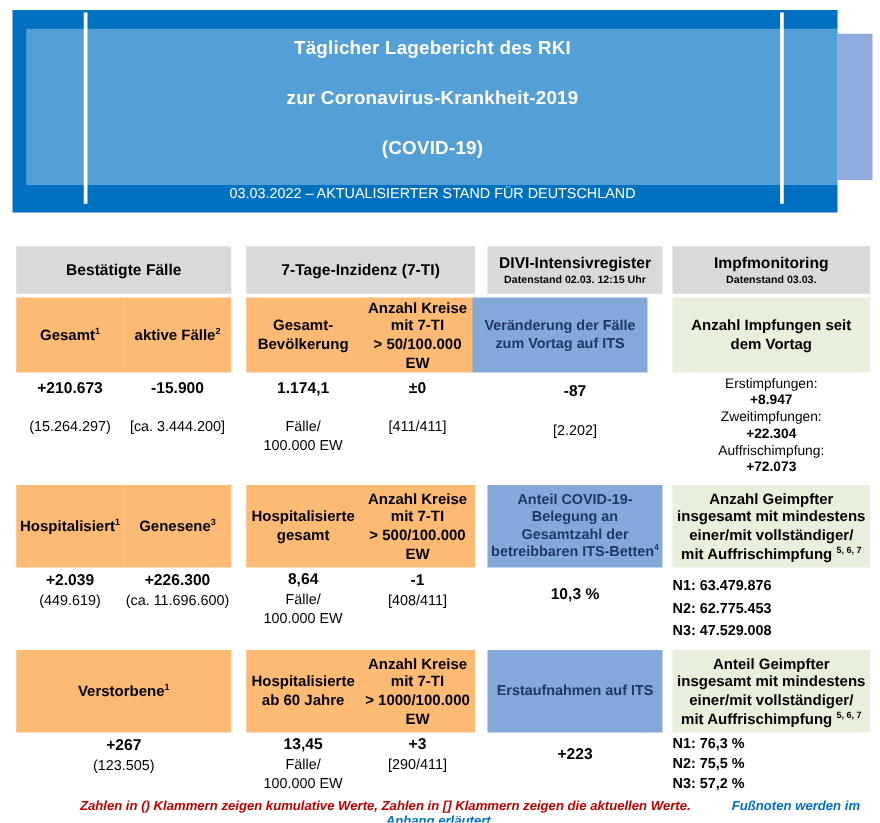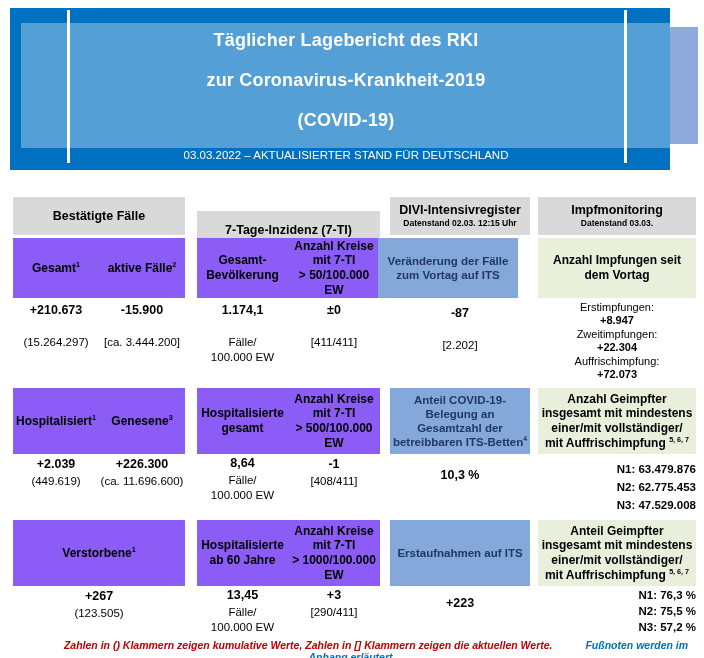--- a/index.html
+++ b/index.html
@@ -9,44 +9,44 @@
     background:#ffffff; color:#000;
     font-family:"Liberation Sans", sans-serif;
   }
   .abs { position:absolute; }
 
   
   .hdr-dark { left:10px; top:8px; width:660px; height:162px; background:#0070C0; }
   .hdr-light { left:21px; top:23px; width:649px; height:125px; background:rgba(255,255,255,0.33); }
   .hdr-over { left:670px; top:27px; width:28px; height:117px; background:#8FAADC; }
   .vline { top:10px; width:3px; height:153px; background:#ffffff; }
-  .title { left:68px; width:556px; text-align:center; color:#fff; font-weight:bold; font-size:18px; letter-spacing:.2px; }
+  .title { left:68px; width:556px; text-align:center; color:#fff; font-weight:bold; font-size:15px; letter-spacing:.2px; }
   .date  { left:68px; width:556px; text-align:center; color:#fff; font-size:11.5px; }
 
   
   .hcell { background:#D9D9D9; display:flex; flex-direction:column; align-items:center; justify-content:center;
            text-align:center; font-weight:bold; line-height:1.15; }
   .hcell .ht { font-size:12.5px; }
   .hcell .hs { font-size:8.5px; margin-top:1px; }
   .lcell { display:flex; align-items:center; justify-content:center; text-align:center;
            font-weight:bold; font-size:12px; line-height:1.22; padding:2px 3px; }
-  .blue  { background:#8b5cf6; }
+  .blue  { background:#fdba74; }
   .mblue { background:#85A8DB; color:#1F3864; font-size:11.5px; padding:1px 2px; }
   .green { background:#E8EFDB; }
 
   
   .val { text-align:center; font-size:12.5px; line-height:15px; }
   .val .main { font-weight:bold; }
   .val .sub, .val .sub2 { font-weight:normal; font-size:11.5px; line-height:15px; }
   .val .sub { margin-top:2px; }
   .val.gap .sub { margin-top:17px; }
   .vlist { text-align:center; }
   .vlist .ln { font-size:11px; line-height:13.4px; font-weight:normal; }
   .vlist .lb { font-size:11px; line-height:13.4px; font-weight:bold; }
-  .v3 { text-align:right; }
+  .v3 { text-align:left; }
   .v3 .lb3 { font-weight:bold; font-size:11.5px; line-height:13px; margin-bottom:5px; }
   .v3.tight .lb3 { margin-bottom:3px; }
   sup { font-size:.6em; vertical-align:super; line-height:0; }
 
   .footnote { left:0; top:639px; width:704px; text-align:center; font-style:italic; font-weight:bold; font-size:10.5px; }
   .fn-red  { color:#C00000;margin-left:48px; }
   .fn-blue { color:#0070C0;padding-left:30px; }
 </style>
 </head>
 <body>
@@ -57,21 +57,21 @@
 <div class="abs vline" style="left:67px"></div>
 <div class="abs vline" style="left:624px"></div>
 <div class="abs title" style="top:30px">Täglicher Lagebericht des RKI</div>
 <div class="abs title" style="top:70px">zur Coronavirus-Krankheit-2019</div>
 <div class="abs title" style="top:110px">(COVID-19)</div>
 <div class="abs date" style="top:149px">03.03.2022 – AKTUALISIERTER STAND FÜR DEUTSCHLAND</div>
 
 <div class="abs hcell" style="left:13px;top:197px;width:172px;height:38px">
   <div class="ht">Bestätigte Fälle</div>
 </div>
-<div class="abs hcell" style="left:197px;top:211px;width:183px;height:38px">
+<div class="abs hcell" style="left:197px;top:197px;width:183px;height:38px">
   <div class="ht">7-Tage-Inzidenz (7-TI)</div>
 </div>
 <div class="abs hcell" style="left:390px;top:197px;width:140px;height:38px">
   <div class="ht">DIVI-Intensivregister</div>
   <div class="hs">Datenstand 02.03. 12:15 Uhr</div>
 </div>
 <div class="abs hcell" style="left:538px;top:197px;width:158px;height:38px">
   <div class="ht">Impfmonitoring</div>
   <div class="hs">Datenstand 03.03.</div>
 </div>

